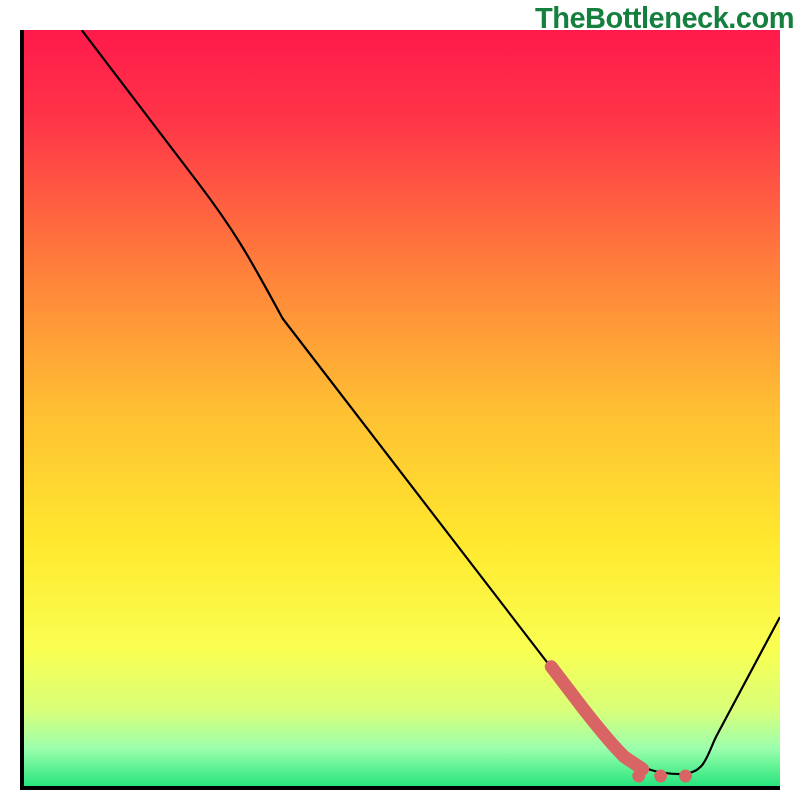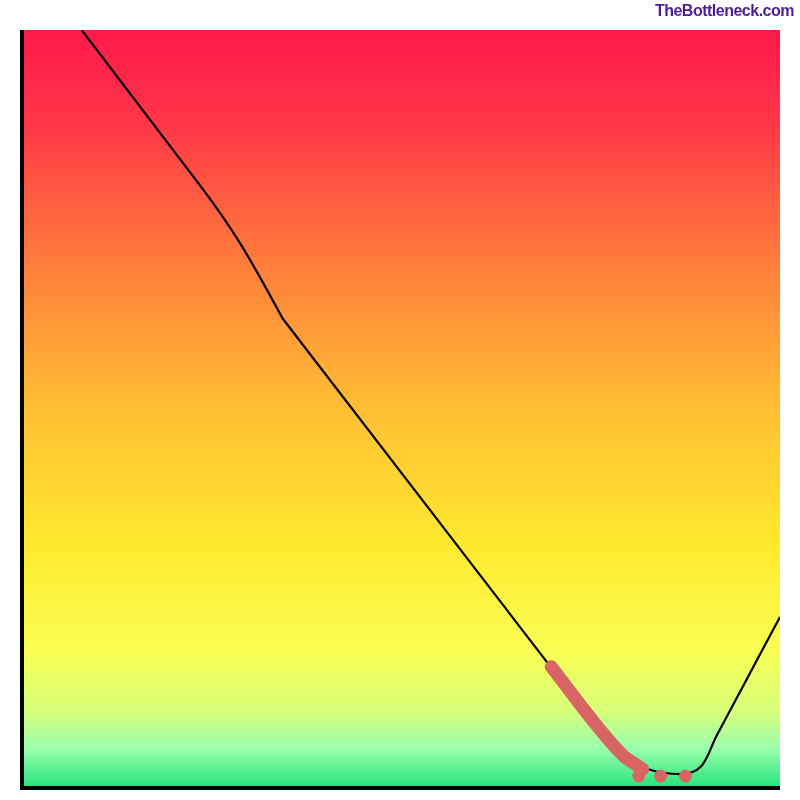--- a/index.html
+++ b/index.html
@@ -13,23 +13,23 @@
   }
   .frame {
     position: relative;
     width: 800px;
     height: 800px;
   }
   .watermark {
     position: absolute;
     top: 2px;
     right: 6px;
-    font-size: 16px;
+    font-size: 29px;
     font-weight: bold;
-    color: #4c1d95;
+    color: #15803d;
     letter-spacing: -0.5px;
     text-align: right;
   }
   .plot-area {
     position: absolute;
     left: 20px;
     top: 30px;
     width: 760px;
     height: 760px;
     border-left: 4px solid #000;

